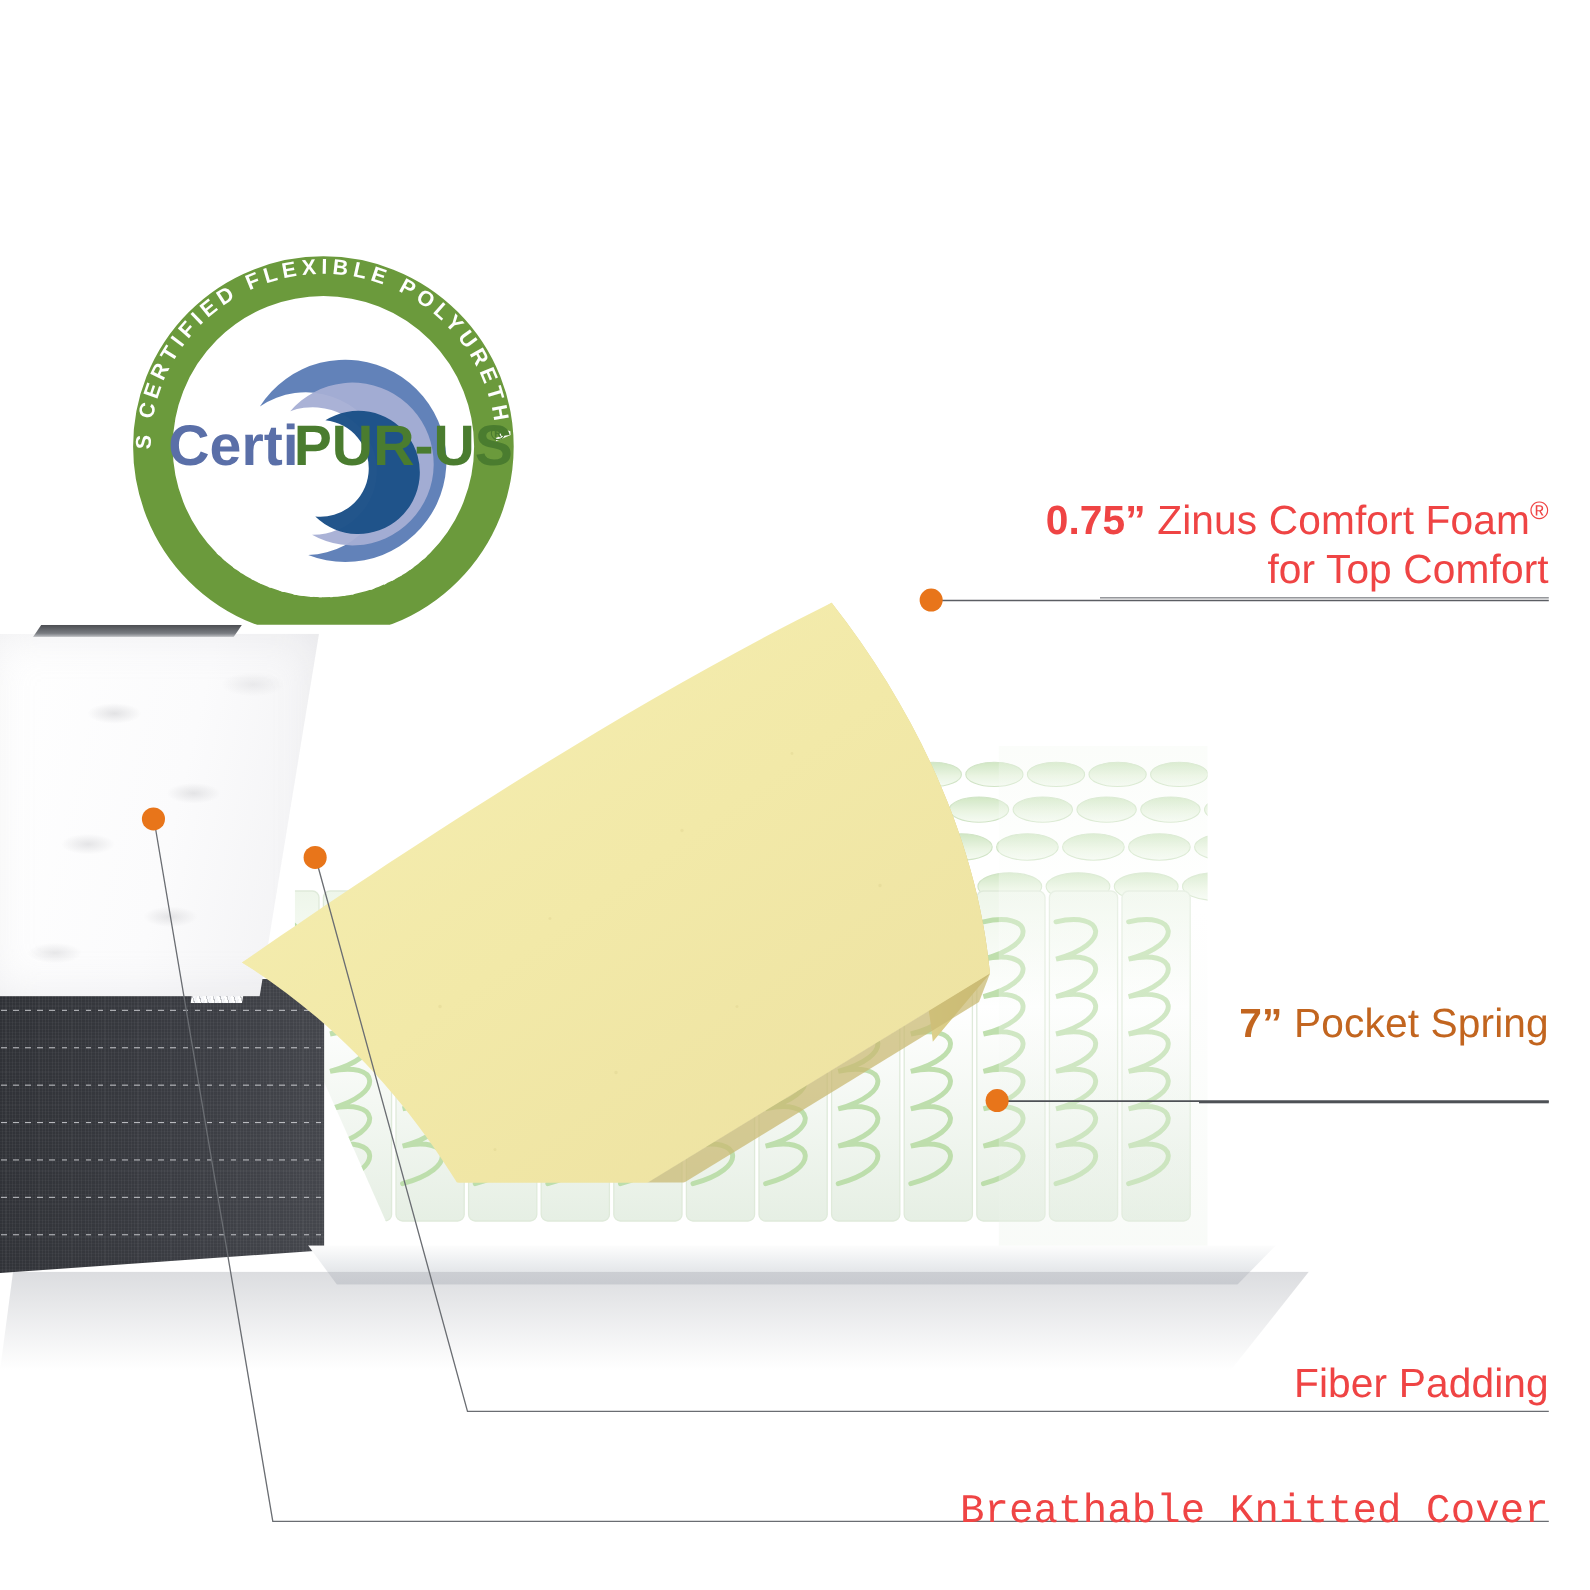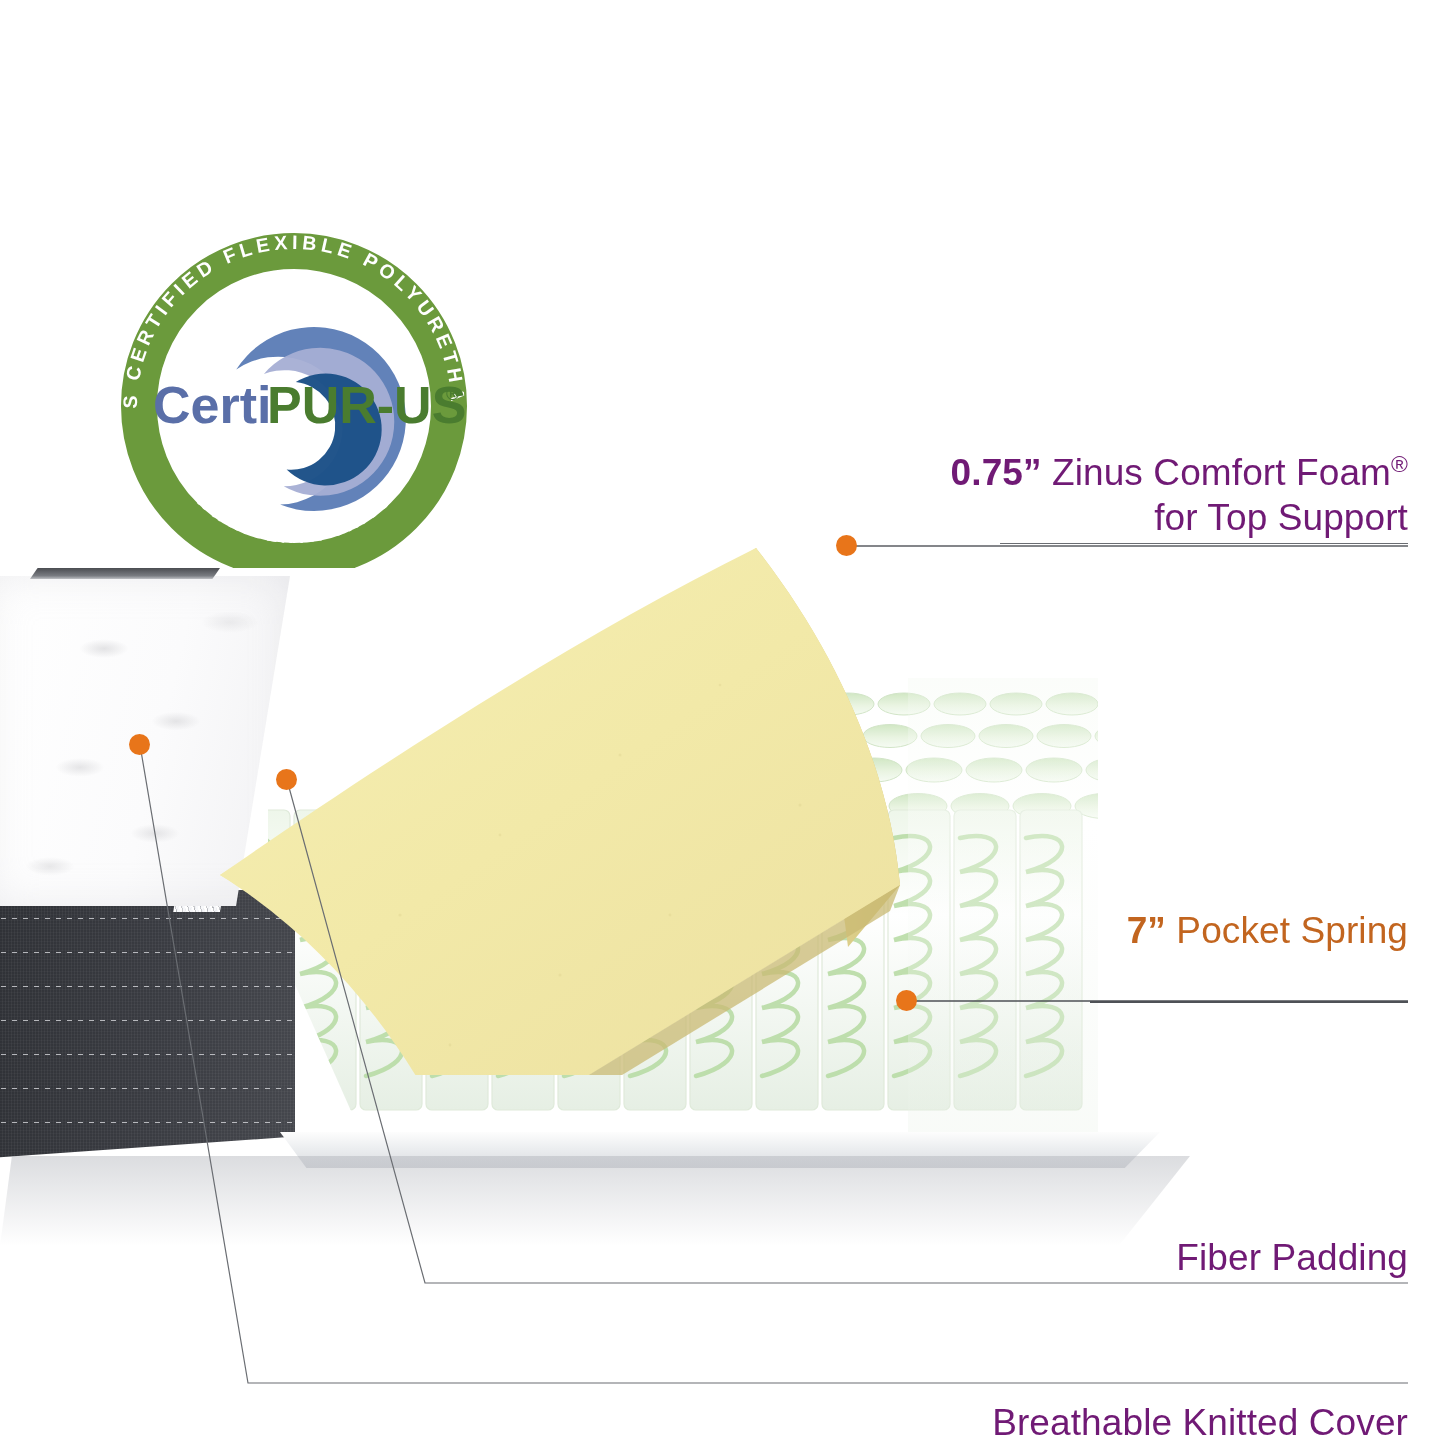--- a/index.html
+++ b/index.html
@@ -153,21 +153,21 @@
     left: 0; top: 0;
     width: 1445px; height: 1445px;
     pointer-events: none;
     z-index: 30;
   }
 
   
   .callout {
     position: absolute;
     text-align: right;
-    color: #701a75;
+    color: #ef4444;
     z-index: 50;
   }
   .callout .line {
     display: block;
     white-space: nowrap;
     font-size: 37px;
     line-height: 1.22;
     letter-spacing: .1px;
   }
   .callout .em { font-weight: 700; }
@@ -417,31 +417,31 @@
     <path d="M 907,1001 L 1408,1001" fill="none" stroke="#4e5156" stroke-width="1.6"></path>
   </svg>
 
   <div class="dot" style="left:129px; top:734px;"></div>
   <div class="dot" style="left:276px; top:769px;"></div>
   <div class="dot" style="left:836px; top:535px;"></div>
   <div class="dot" style="left:896px; top:990px;"></div>
 
   <div class="callout" style="right:37px; top:450px;">
     <span class="line"><span class="em">0.75”</span><span> Zinus Comfort Foam</span><span class="reg">®</span></span>
-    <span class="line">for Top Support</span>
+    <span class="line">for Top Comfort</span>
   </div>
 
   <div class="callout orange" style="right:37px; top:908px;">
     <span class="line"><span class="em">7”</span><span> Pocket Spring</span></span>
   </div>
 
   <div class="callout" style="right:37px; top:1235px;text-align:right;">
     <span class="line">Fiber Padding</span>
   </div>
 
-  <div class="callout" style="right:37px; top:1400px;">
+  <div class="callout" style="right:37px; top:1353px;font-family:Liberation Mono, monospace;">
     <span class="line">Breathable Knitted Cover</span>
   </div>
 
   <div class="label-underline" style="left:1000px; top:543px; width:408px; background:#6a6d72;"></div>
   <div class="label-underline" style="left:1090px; top:1001px; width:318px; background:#4e5156; height:2px;"></div>
 
 </div>
 
 </body></html>

